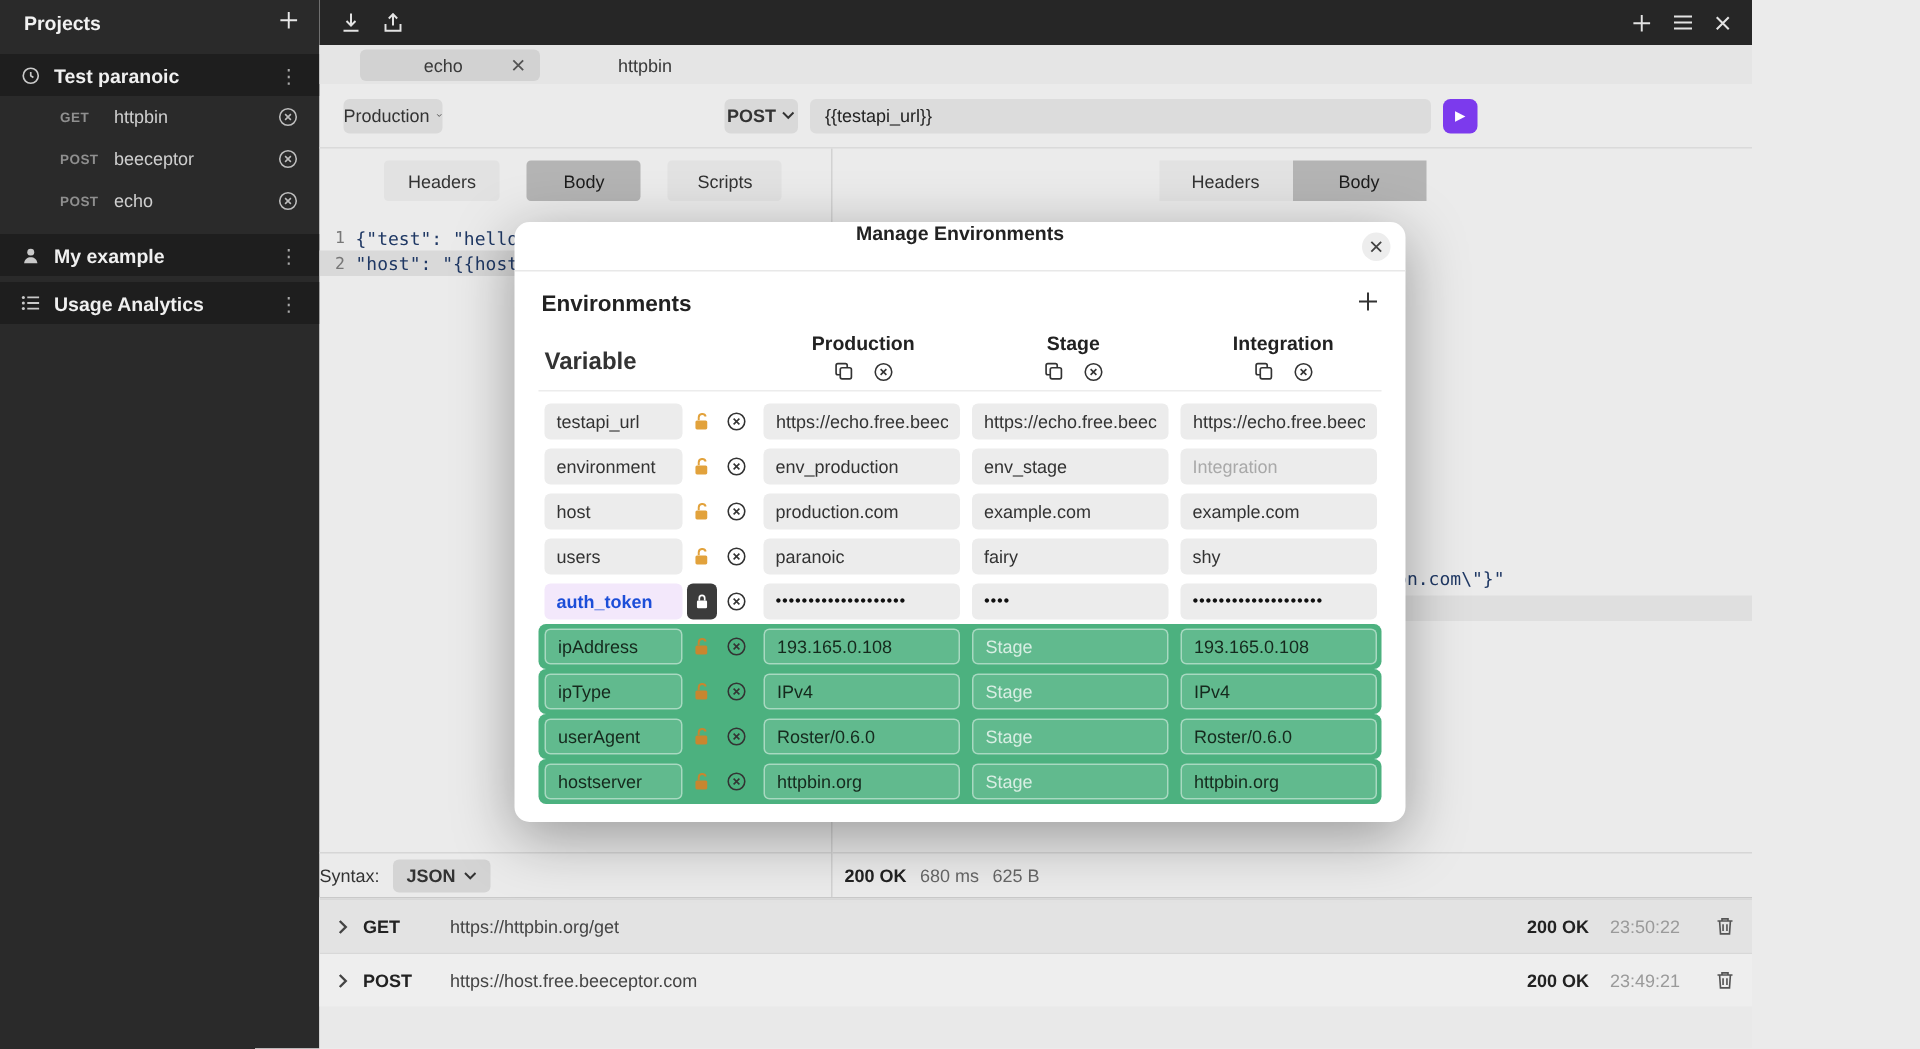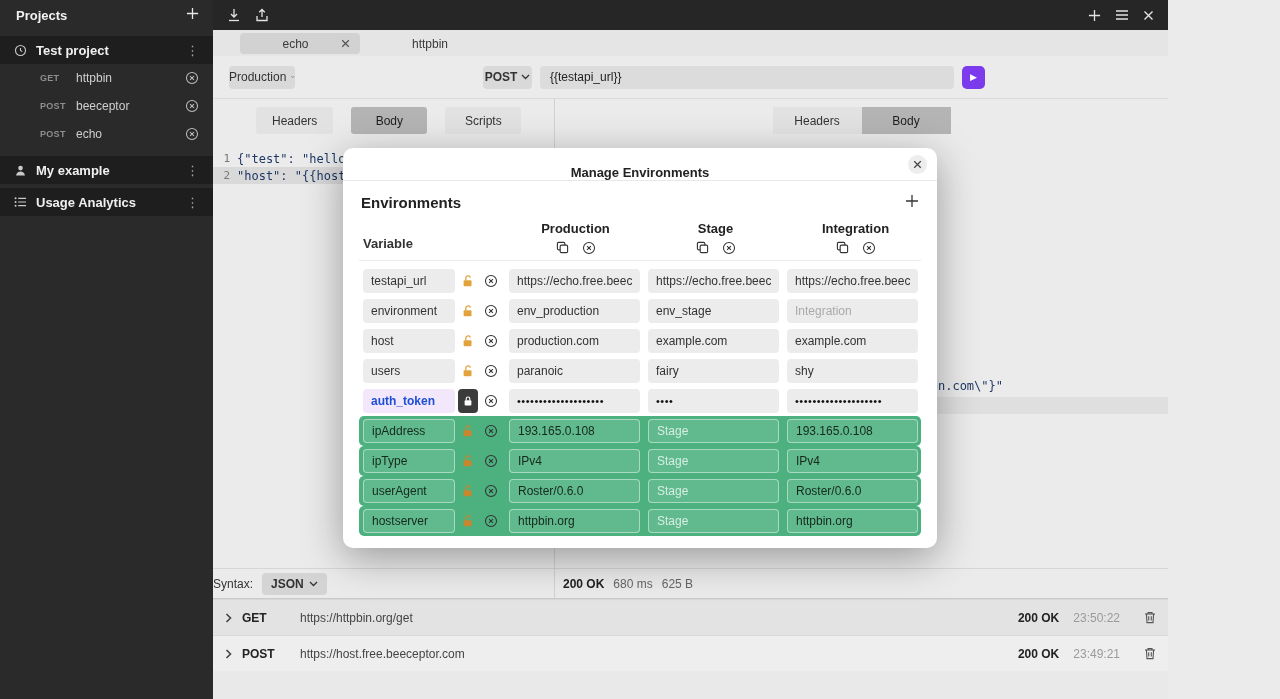--- a/index.html
+++ b/index.html
@@ -80,29 +80,29 @@
   .history-row.r1 { background:#eeeeee; }
   .h-chevron { color:#444; display:flex; }
   .h-method { font-weight:700; color:#222; width:36px; }
   .h-url { color:#444; margin-left:12px; flex:1; }
   .h-status { font-weight:700; color:#222; }
   .h-time { color:#9a9a9a; margin-left:4px; }
   .h-trash { color:#555; margin-left:14px; display:flex; }
 
   
   .modal { position:absolute; left:343px; top:148px; width:594px; height:400px; background:#fff; border-radius:10px; box-shadow:0 10px 40px rgba(0,0,0,.35); z-index:20; display:flex; flex-direction:column; overflow:hidden; }
-  .modal-header { height:33px; flex:0 0 33px; border-bottom:1px solid #e8e8e8; display:flex; align-items:flex-end; justify-content:center; position:relative; }
+  .modal-header { height:33px; flex:0 0 33px; border-bottom:1px solid #e8e8e8; display:flex; align-items:flex-start; justify-content:center; position:relative; }
   .modal-title { font-size:13px; font-weight:700; color:#222; }
   .modal-close { position:absolute; right:10px; top:7px; width:19px; height:19px; border-radius:50%; background:#ededed; display:flex; align-items:center; justify-content:center; color:#444; }
   .modal-body { flex:1; padding:0 16px; }
   .env-heading-row { display:flex; align-items:center; justify-content:space-between; padding:12px 2px 10px; }
   .env-heading { font-size:15px; font-weight:700; color:#222; }
   .env-add { font-size:18px; color:#333; line-height:1; }
   .table-header { display:flex; align-items:flex-end; border-bottom:1px solid #ececec; padding-bottom:5px; }
-  .var-col { width:142px; flex:0 0 142px; font-size:13px; font-weight:700; color:#333; padding-left:4px; padding-bottom:4px; }
+  .var-col { width:142px; flex:0 0 142px; font-size:16px; font-weight:700; color:#333; padding-left:4px; padding-bottom:4px; }
   .env-col { width:131px; flex:0 0 131px; margin-left:9px; text-align:center; }
   .env-col-name { font-size:13px; font-weight:700; color:#222; margin-bottom:5px; }
   .env-col-icons { display:flex; justify-content:center; gap:13px; color:#333; }
   .env-col-icons button { display:flex; color:#333; }
 
   .rows { padding-top:5px; }
   .env-row { display:flex; align-items:center; padding:3px 4px; border-radius:5px; }
   .name-input { width:92px; flex:0 0 92px; height:24px; background:#ececec; border-radius:4px; padding:0 8px; font-size:12px; color:#333; }
   .name-input.secret { background:#f3e8fb; color:#1d4ed8; font-weight:700; }
   .lock-btn { width:20px; height:20px; margin-left:3px; display:flex; align-items:center; justify-content:center; border-radius:4px; flex:0 0 20px; }
@@ -131,21 +131,21 @@
       </button>
     </div>
 
     <div class="sb-group-header">
       <span class="icon">
         <svg width="13" height="13" viewBox="0 0 14 14">
             <circle cx="7" cy="7" r="5.4" fill="none" stroke="currentColor" stroke-width="1.2"></circle>
             <path d="M7 4.3V7l1.9 1.2" fill="none" stroke="currentColor" stroke-width="1.2"></path>
           </svg>
       </span>
-      <span class="sb-group-label">Test project</span>
+      <span class="sb-group-label">Test paranoic</span>
       <button class="dots"><span>⋮</span></button>
     </div>
 
     <div class="sb-item">
       <span class="sb-method">GET</span>
       <span class="sb-item-name">httpbin</span>
       <button class="sb-close">
         <svg width="14" height="14" viewBox="0 0 16 16">
             <circle cx="8" cy="8" r="6.3" fill="none" stroke="currentColor" stroke-width="1.2"></circle>
             <path d="M5.8 5.8l4.4 4.4M10.2 5.8l-4.4 4.4" stroke="currentColor" stroke-width="1.2"></path>

